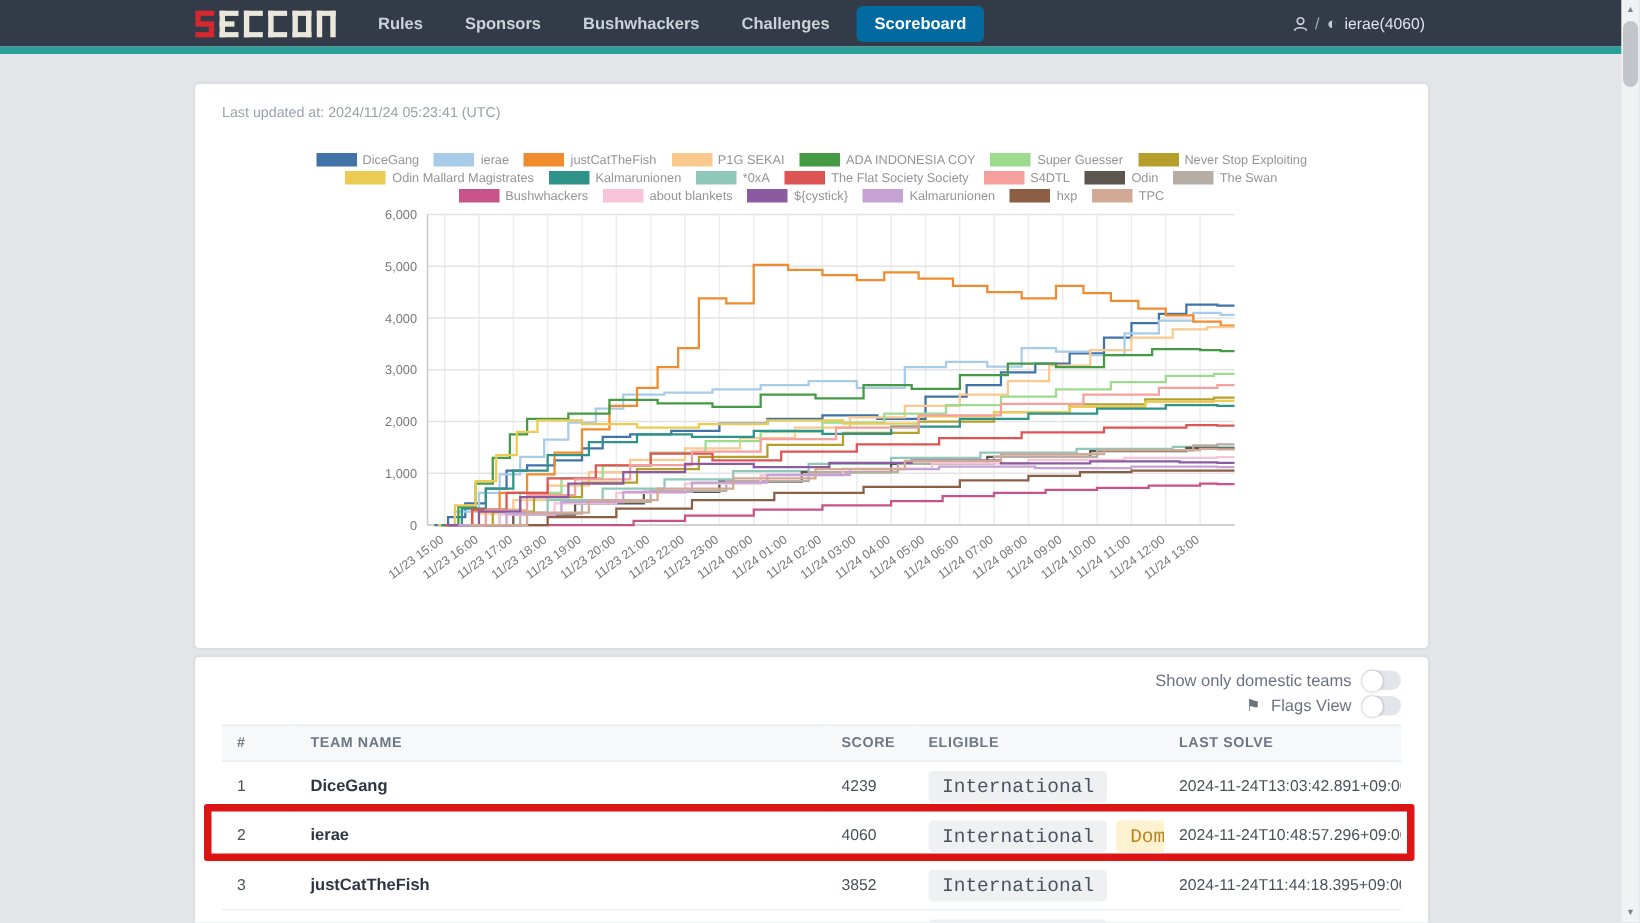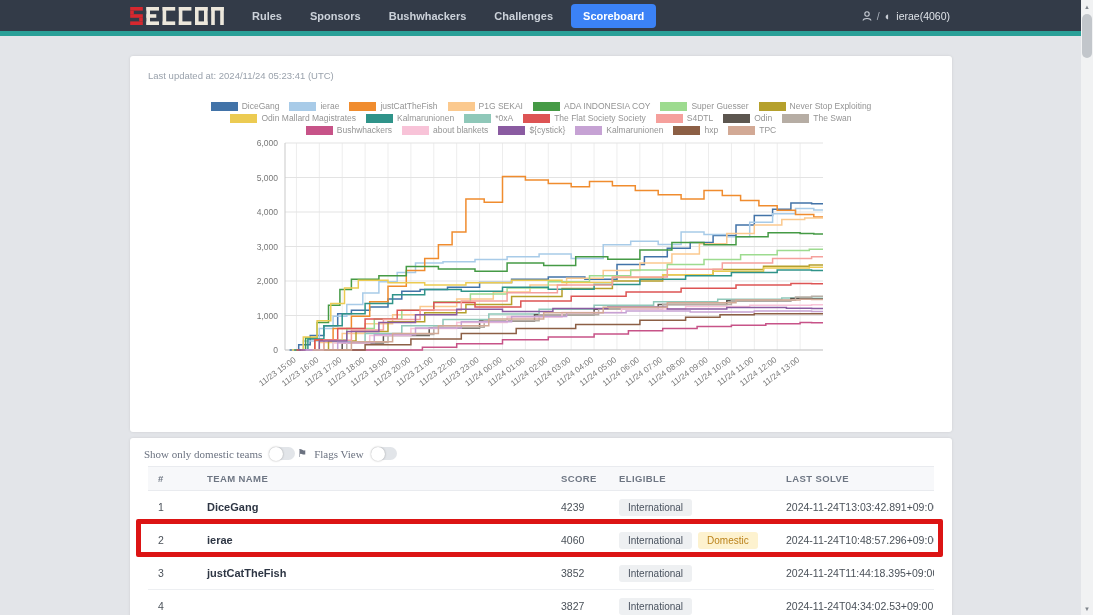--- a/index.html
+++ b/index.html
@@ -14,21 +14,21 @@
     position:absolute; top:0; left:0; width:1081px; height:31px;
     background:#333b48; display:flex; align-items:center;
     padding:0 131px 0 130px;
   }
   .logo { display:flex; align-items:center; margin-right:18px; cursor:pointer; }
   .nav-menu { display:flex; align-items:center; gap:8px; flex:1; }
   .nav-item {
     color:#ccd2da; font-size:11px; font-weight:bold; padding:5px 10px;
     cursor:pointer; white-space:nowrap;
   }
-  .nav-item.active { background:#3b82f6; color:#ffffff; border-radius:4px; padding:6px 12px; }
+  .nav-item.active { background:#0369a1; color:#ffffff; border-radius:4px; padding:6px 12px; }
   .nav-user { display:flex; align-items:center; gap:5px; color:#dfe3e9; font-size:10.5px; white-space:nowrap; }
   .nav-user .sep { color:#aab1bb; }
   .nav-user .flag { font-size:11px; color:#c9ced6; }
   .teal-bar { position:absolute; top:31px; left:0; width:1081px; height:5px; background:#2aa098; }
 
   
   .card {
     position:absolute; left:130px; width:822px; background:#ffffff;
     border-radius:3px; box-shadow:0 0 3px rgba(0,0,0,0.10);
   }
@@ -41,21 +41,21 @@
   
   .legend { margin-top:20px; display:flex; flex-direction:column; gap:2px; }
   .legend-row { display:flex; justify-content:center; gap:10px; }
   .legend-item { display:flex; align-items:center; gap:4px; cursor:pointer; }
   .legend-swatch { width:27px; height:9px; display:inline-block; }
   .legend-label { font-size:8.5px; color:#949494; white-space:nowrap; }
 
   .chart-svg { display:block; margin-top:2px; }
 
   
-  .toggles { display:flex; flex-direction:row; gap:2px; padding-right:4px;font-family:Liberation Serif, serif; }
+  .toggles { display:flex; flex-direction:column; gap:2px; padding-right:4px; }
   .toggle-row { display:flex; justify-content:flex-end; align-items:center; gap:7px; height:15px; }
   .toggle-label { font-size:11px; color:#6b7280; }
   .flag-glyph { font-size:11px; color:#6b7280; }
   .toggle {
     width:26px; height:13px; border-radius:7px; background:#e2e5e9;
     position:relative; cursor:pointer; display:inline-block;
   }
   .toggle .knob {
     position:absolute; left:0; top:-0.5px; width:14px; height:14px; border-radius:50%;
     background:#ffffff; box-shadow:0 0 2px rgba(0,0,0,0.35);
@@ -73,22 +73,22 @@
   .rank-table td {
     font-size:10.5px; color:#4a5159; padding:0 10px; height:33px;
     border-bottom:1px solid #edeff2; vertical-align:middle; white-space:nowrap; overflow:hidden;
   }
   .rank-table .col-rank  { width:49px; }
   .rank-table .col-team  { width:354px; }
   .rank-table .col-score { width:58px; }
   .rank-table .col-elig  { width:167px; }
   .team-name { font-weight:bold; color:#2e3644; font-size:11px; }
   .badge {
-    display:inline-block; font-size:10px; padding:3px 9px; border-radius:3px;
-    margin-right:6px; font-weight:normal;
+    display:inline-block; font-size:13px; padding:3px 9px; border-radius:3px;
+    margin-right:6px; font-weight:normal;font-family:Liberation Mono, monospace;
   }
   .last-solve { font-size:9.5px; color:#9aa1ab; }
   .highlight-box {
     position:absolute; left:-12px; right:-9px; border:5px solid #dc1414;
     border-radius:2px; pointer-events:none; z-index:5;
   }
 
   
   .scrollbar {
     position:absolute; top:0; right:0; width:12px; height:615px; background:#f1f2f3;

